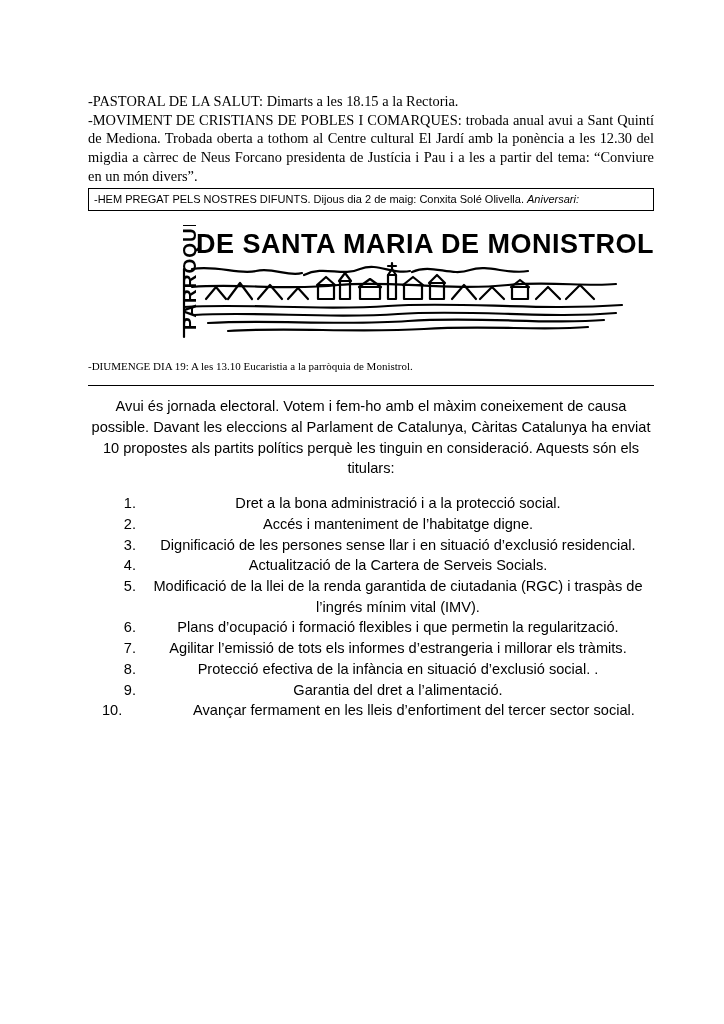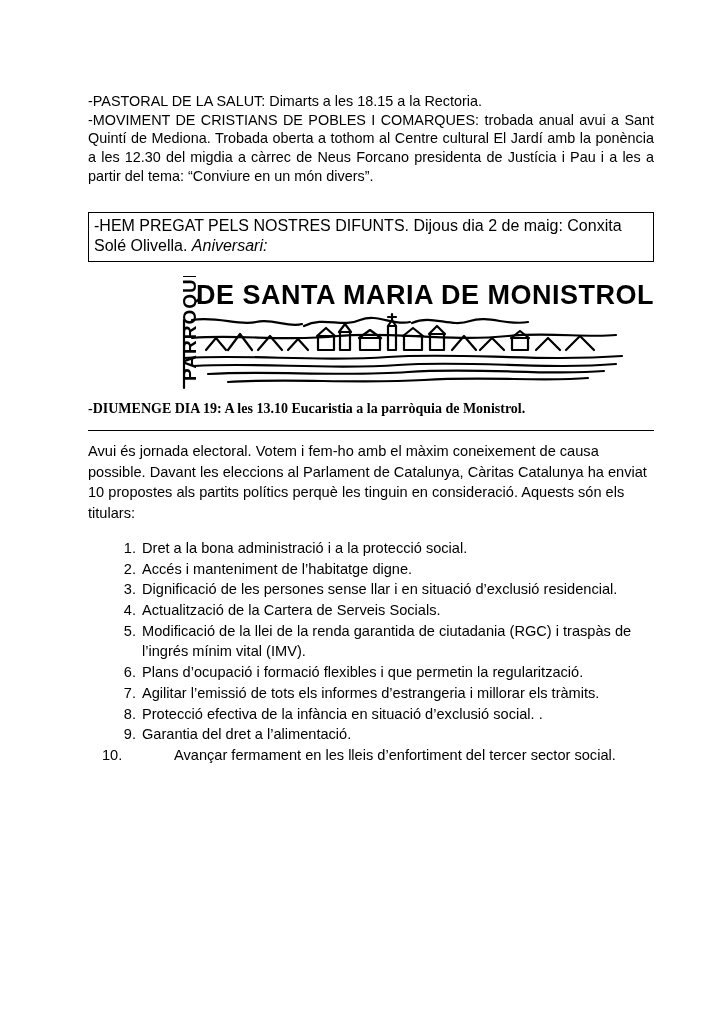--- a/index.html
+++ b/index.html
@@ -24,78 +24,77 @@
   }
   .content {
     position: absolute;
     left: 88px;
     top: 92px;
     width: 566px;
   }
 
   
   .serif-block {
-    font-family: Liberation Sans, sans-serif;
+    font-family: Liberation Serif, serif;
     font-size: 14.4px;
     line-height: 1.30;
     text-align: justify;
   }
   .serif-block p {
     margin: 0;
   }
 
   
   .boxed-note {
-    margin-top: 26px;
+    margin-top: 2px;
     border: 1px solid #000;
     padding: 3px 5px 4px 5px;
     font-family: "Liberation Sans", sans-serif;
-    font-size: 16px;
+    font-size: 11px;
     line-height: 1.28;
     text-align: left;
   }
   .boxed-note .ital {
     font-style: italic;
   }
 
   
   .banner {
     margin-top: 14px;
     height: 118px;
     position: relative;
   }
   .banner svg {
     display: block;
   }
 
   
   .serif-block-2 {
-    margin-top: 6px;
+    margin-top: 16px;
     font-family: "Liberation Serif", serif;
-    font-size: 14px;
+    font-size: 11px;
     line-height: 1.32;
-    font-weight: bold;
   }
   .serif-block-2 p { margin: 0; }
 
   
   .rule {
     margin-top: 12px;
     border-top: 1px solid #000;
     width: 100%;
     height: 0;
   }
 
   
   .sans-block {
     margin-top: 10px;
     font-family: "Liberation Sans", sans-serif;
     font-size: 14.6px;
     line-height: 1.42;
-    text-align: left;
+    text-align: center;
   }
   .sans-block p { margin: 0; }
 
   ol.proposals {
     margin: 14px 0 0 0;
     padding-left: 52px;
     font-family: "Liberation Sans", sans-serif;
     font-size: 14.6px;
     line-height: 1.42;
     list-style: none;

